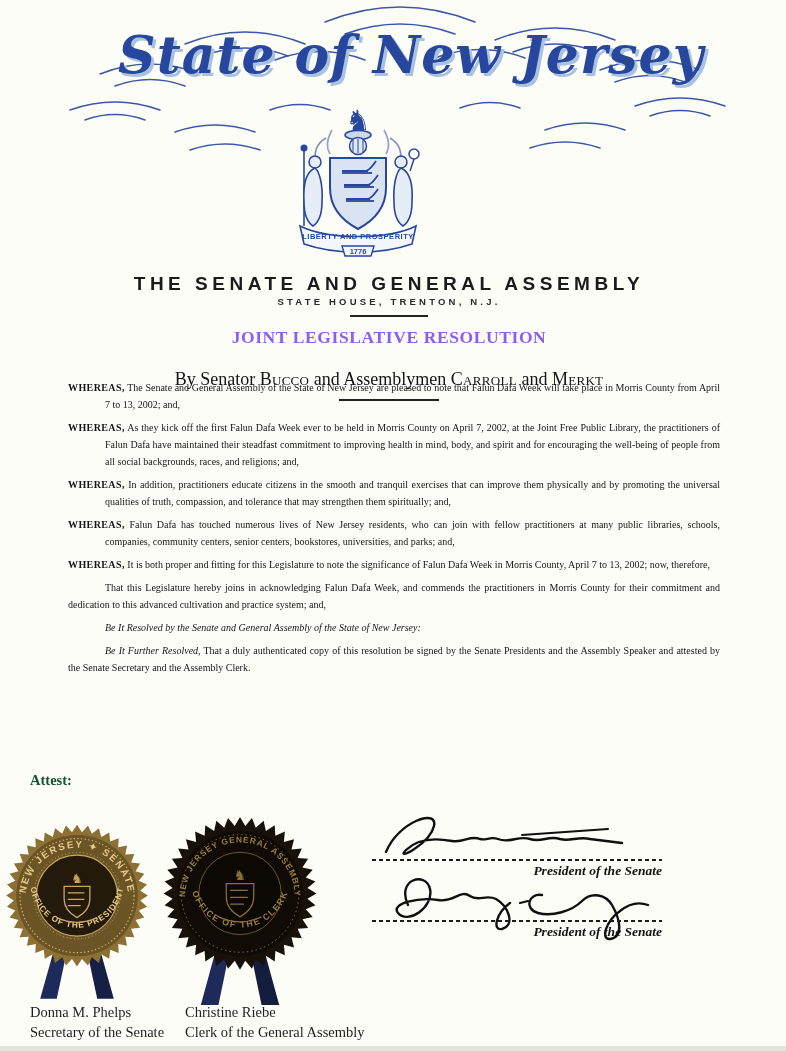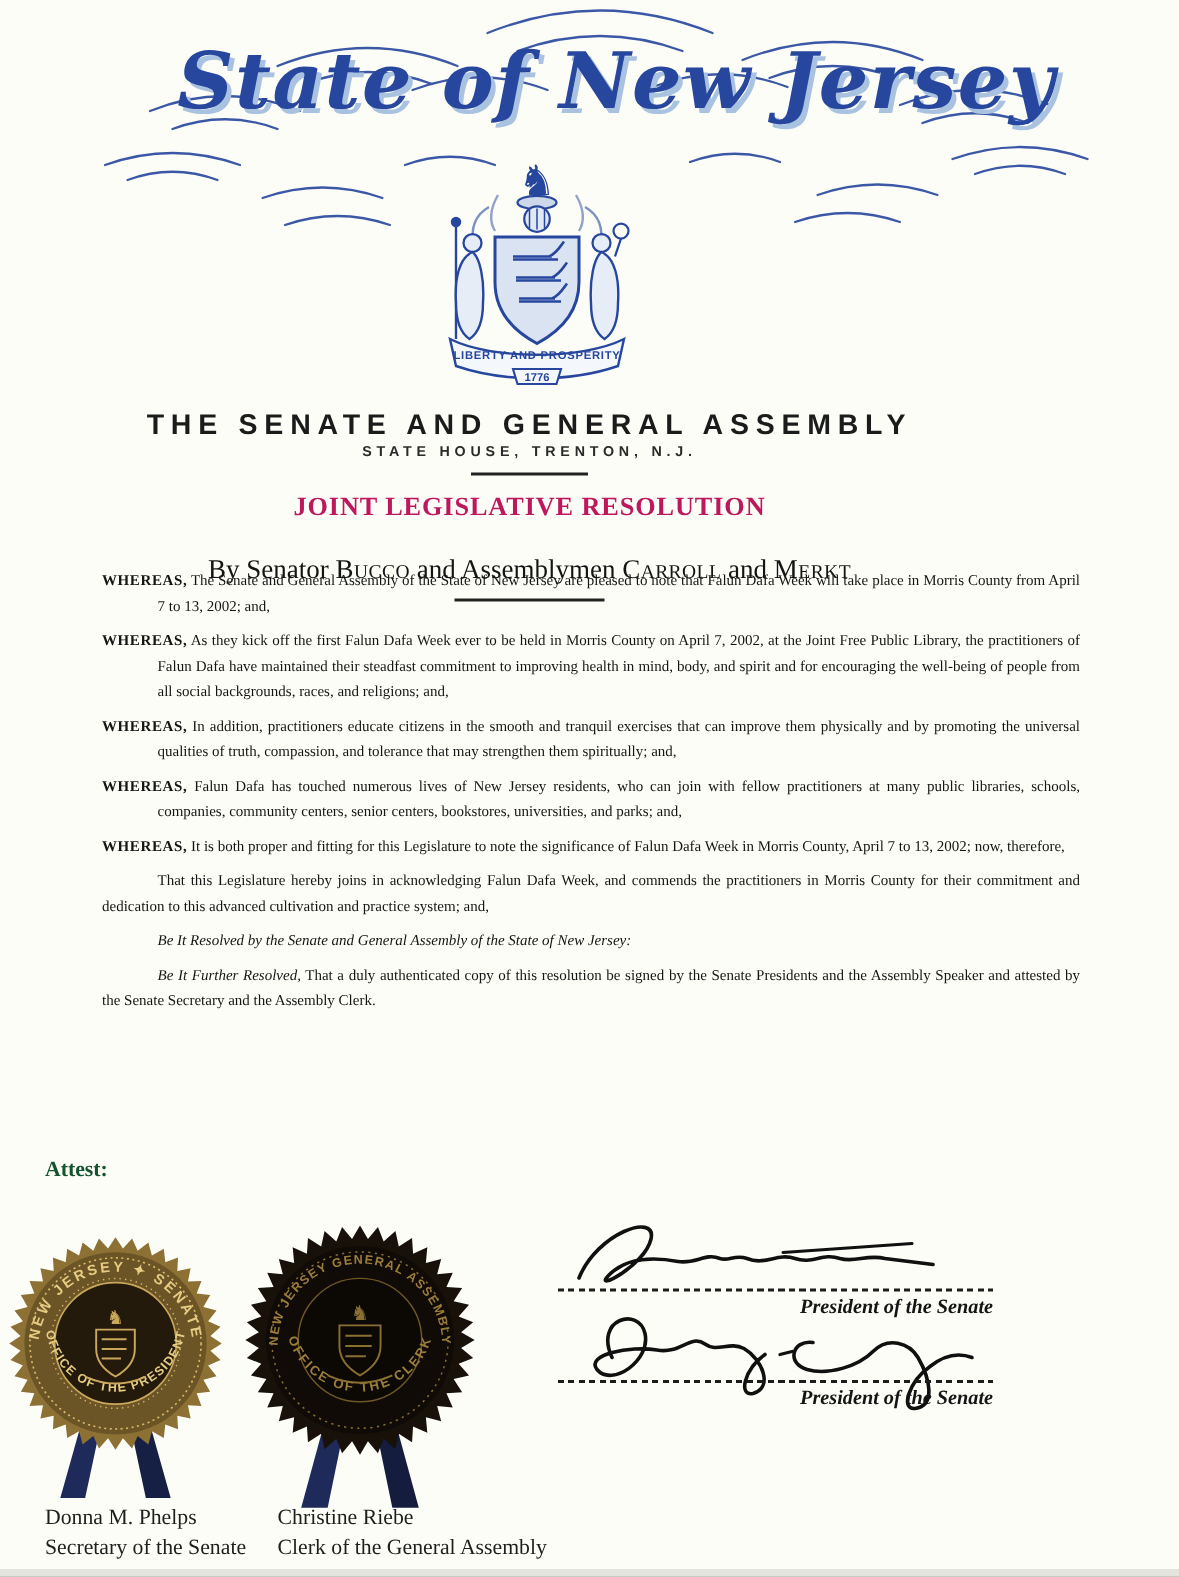--- a/index.html
+++ b/index.html
@@ -8,29 +8,29 @@
   .abs{position:absolute;}
 
   
   .flourishes{left:0;top:0;width:786px;height:170px;pointer-events:none;}
   .state-title{left:0;right:0;top:24px;text-align:center;padding-left:36px;
       font-family:"DejaVu Serif",serif;font-style:italic;font-weight:bold;
       font-size:52px;letter-spacing:1px;color:#27479e;
       text-shadow:3px 3px 0 #a9c2e0;}
   .crest{left:268px;top:104px;width:180px;height:158px;}
 
-  .header-block{left:0;top:273px;width:706px;text-align:center;}
+  .header-block{left:0;top:273px;width:706px;text-align:center;padding-left:36px;}
   .org-line{font-family:"Liberation Sans",sans-serif;font-weight:bold;
       font-size:19px;letter-spacing:4.5px;color:#1b1b1b;}
   .addr-line{font-family:"Liberation Sans",sans-serif;font-weight:bold;
       font-size:9.5px;letter-spacing:3.2px;color:#2a2a2a;margin-top:1px;}
   .rule{height:2px;background:#222;margin:8px auto 0 auto;}
   .rule.small{width:78px;}
   .rule.med{width:100px;margin-top:9px;}
-  .doc-title{font-size:17.5px;font-weight:bold;letter-spacing:0.6px;margin-top:10px;color:#be185d;}
+  .doc-title{font-size:17.5px;font-weight:bold;letter-spacing:0.6px;margin-top:10px;color:#8b5cf6;}
   .sponsors{font-size:18px;margin-top:21px;color:#141414;}
   .sc{font-variant:small-caps;letter-spacing:0.3px;}
 
   
   .body-text{left:68px;top:379px;width:652px;font-size:10px;line-height:17px;
       text-align:justify;color:#151515;}
   .body-text p{margin:0 0 6px 0;}
   .clause{padding-left:37px;text-indent:-37px;}
   .clause b{letter-spacing:0.4px;}
   .indented{text-indent:37px;}

